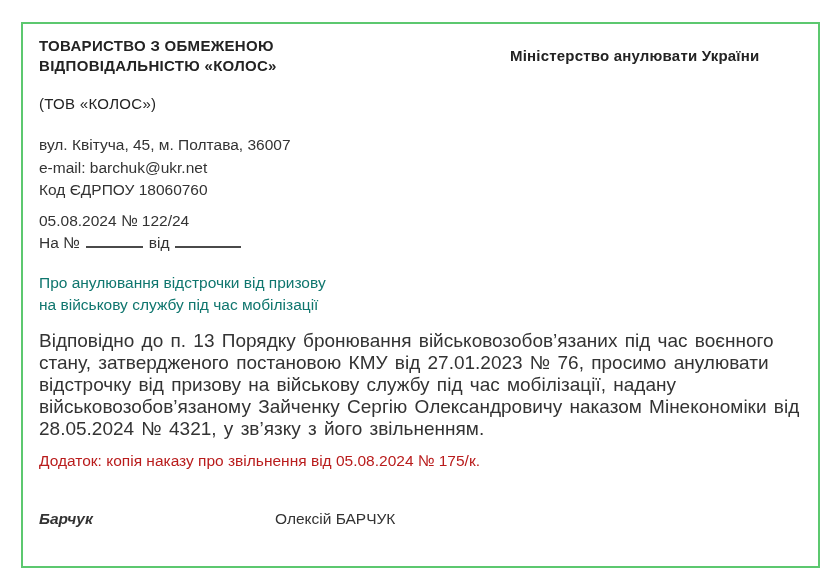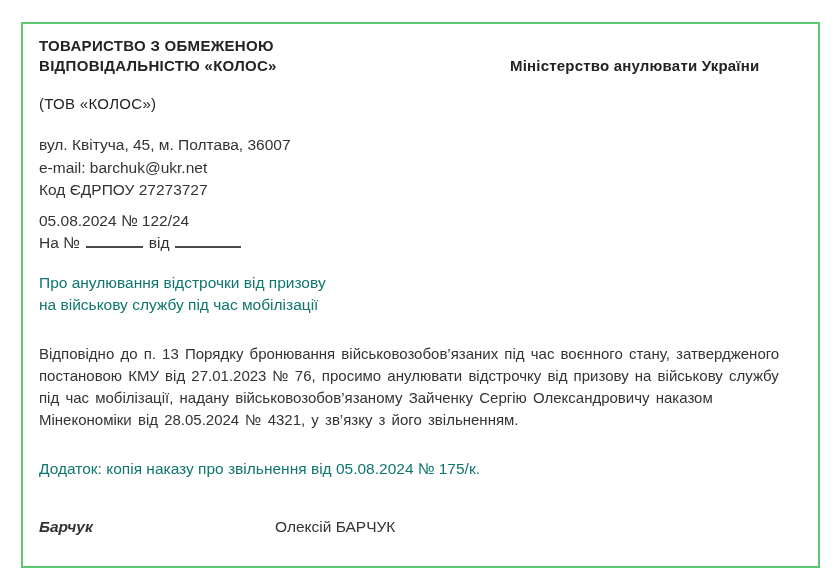--- a/index.html
+++ b/index.html
@@ -18,21 +18,21 @@
     top: 22px;
     width: 799px;
     height: 546px;
     border: 2px solid #5cc86f;
     padding: 12px 16px 10px 16px;
     background: #ffffff;
   }
   .header-row {
     display: flex;
     justify-content: space-between;
-    align-items: flex-end;
+    align-items: center;
   }
   .company-name {
     font-weight: bold;
     font-size: 15px;
     line-height: 20px;
     letter-spacing: 0.3px;
     color: #232323;
     white-space: pre-line;
   }
   .recipient {
@@ -74,32 +74,32 @@
   .blank-1 { width: 57px; }
   .blank-2 { width: 66px; }
   .subject {
     margin-top: 18px;
     font-size: 15.5px;
     line-height: 22px;
     color: #0f766e;
     white-space: pre-line;
   }
   .body-paragraph {
-    margin-top: 27px;
+    margin-top: 14px;
     width: 766px;
-    font-size: 15px;
+    font-size: 19px;
     line-height: 22px;
     word-spacing: 2px;
     color: #333333;
   }
   .attachment {
-    margin-top: 27px;
+    margin-top: 10px;
     font-size: 15.5px;
     line-height: 22px;
-    color: #0f766e;
+    color: #b91c1c;
   }
   .signature-row {
     margin-top: 36px;
     display: grid;
     grid-template-columns: 236px 240px 1fr;
     font-size: 15.5px;
     line-height: 22px;
     color: #333333;
   }
   .signature-script { font-style: italic; font-weight: bold; }
@@ -113,21 +113,21 @@
     <div class="company-name">ТОВАРИСТВО З ОБМЕЖЕНОЮ
 ВІДПОВІДАЛЬНІСТЮ «КОЛОС»</div>
     <div class="recipient">Міністерство анулювати України</div>
   </div>
 
   <div class="company-short">(ТОВ «КОЛОС»)</div>
 
   <div class="contacts">
     <div>вул. Квітуча, 45, м. Полтава, 36007</div>
     <div>e-mail: barchuk@ukr.net</div>
-    <div>Код ЄДРПОУ 27273727</div>
+    <div>Код ЄДРПОУ 18060760</div>
   </div>
 
   <div class="reference">
     <div>05.08.2024 № 122/24</div>
     <div>
       <span>На №</span><span class="blank blank-1"></span><span>від</span><span class="blank blank-2"></span>
     </div>
   </div>
 
   <div class="subject">Про анулювання відстрочки від призову

